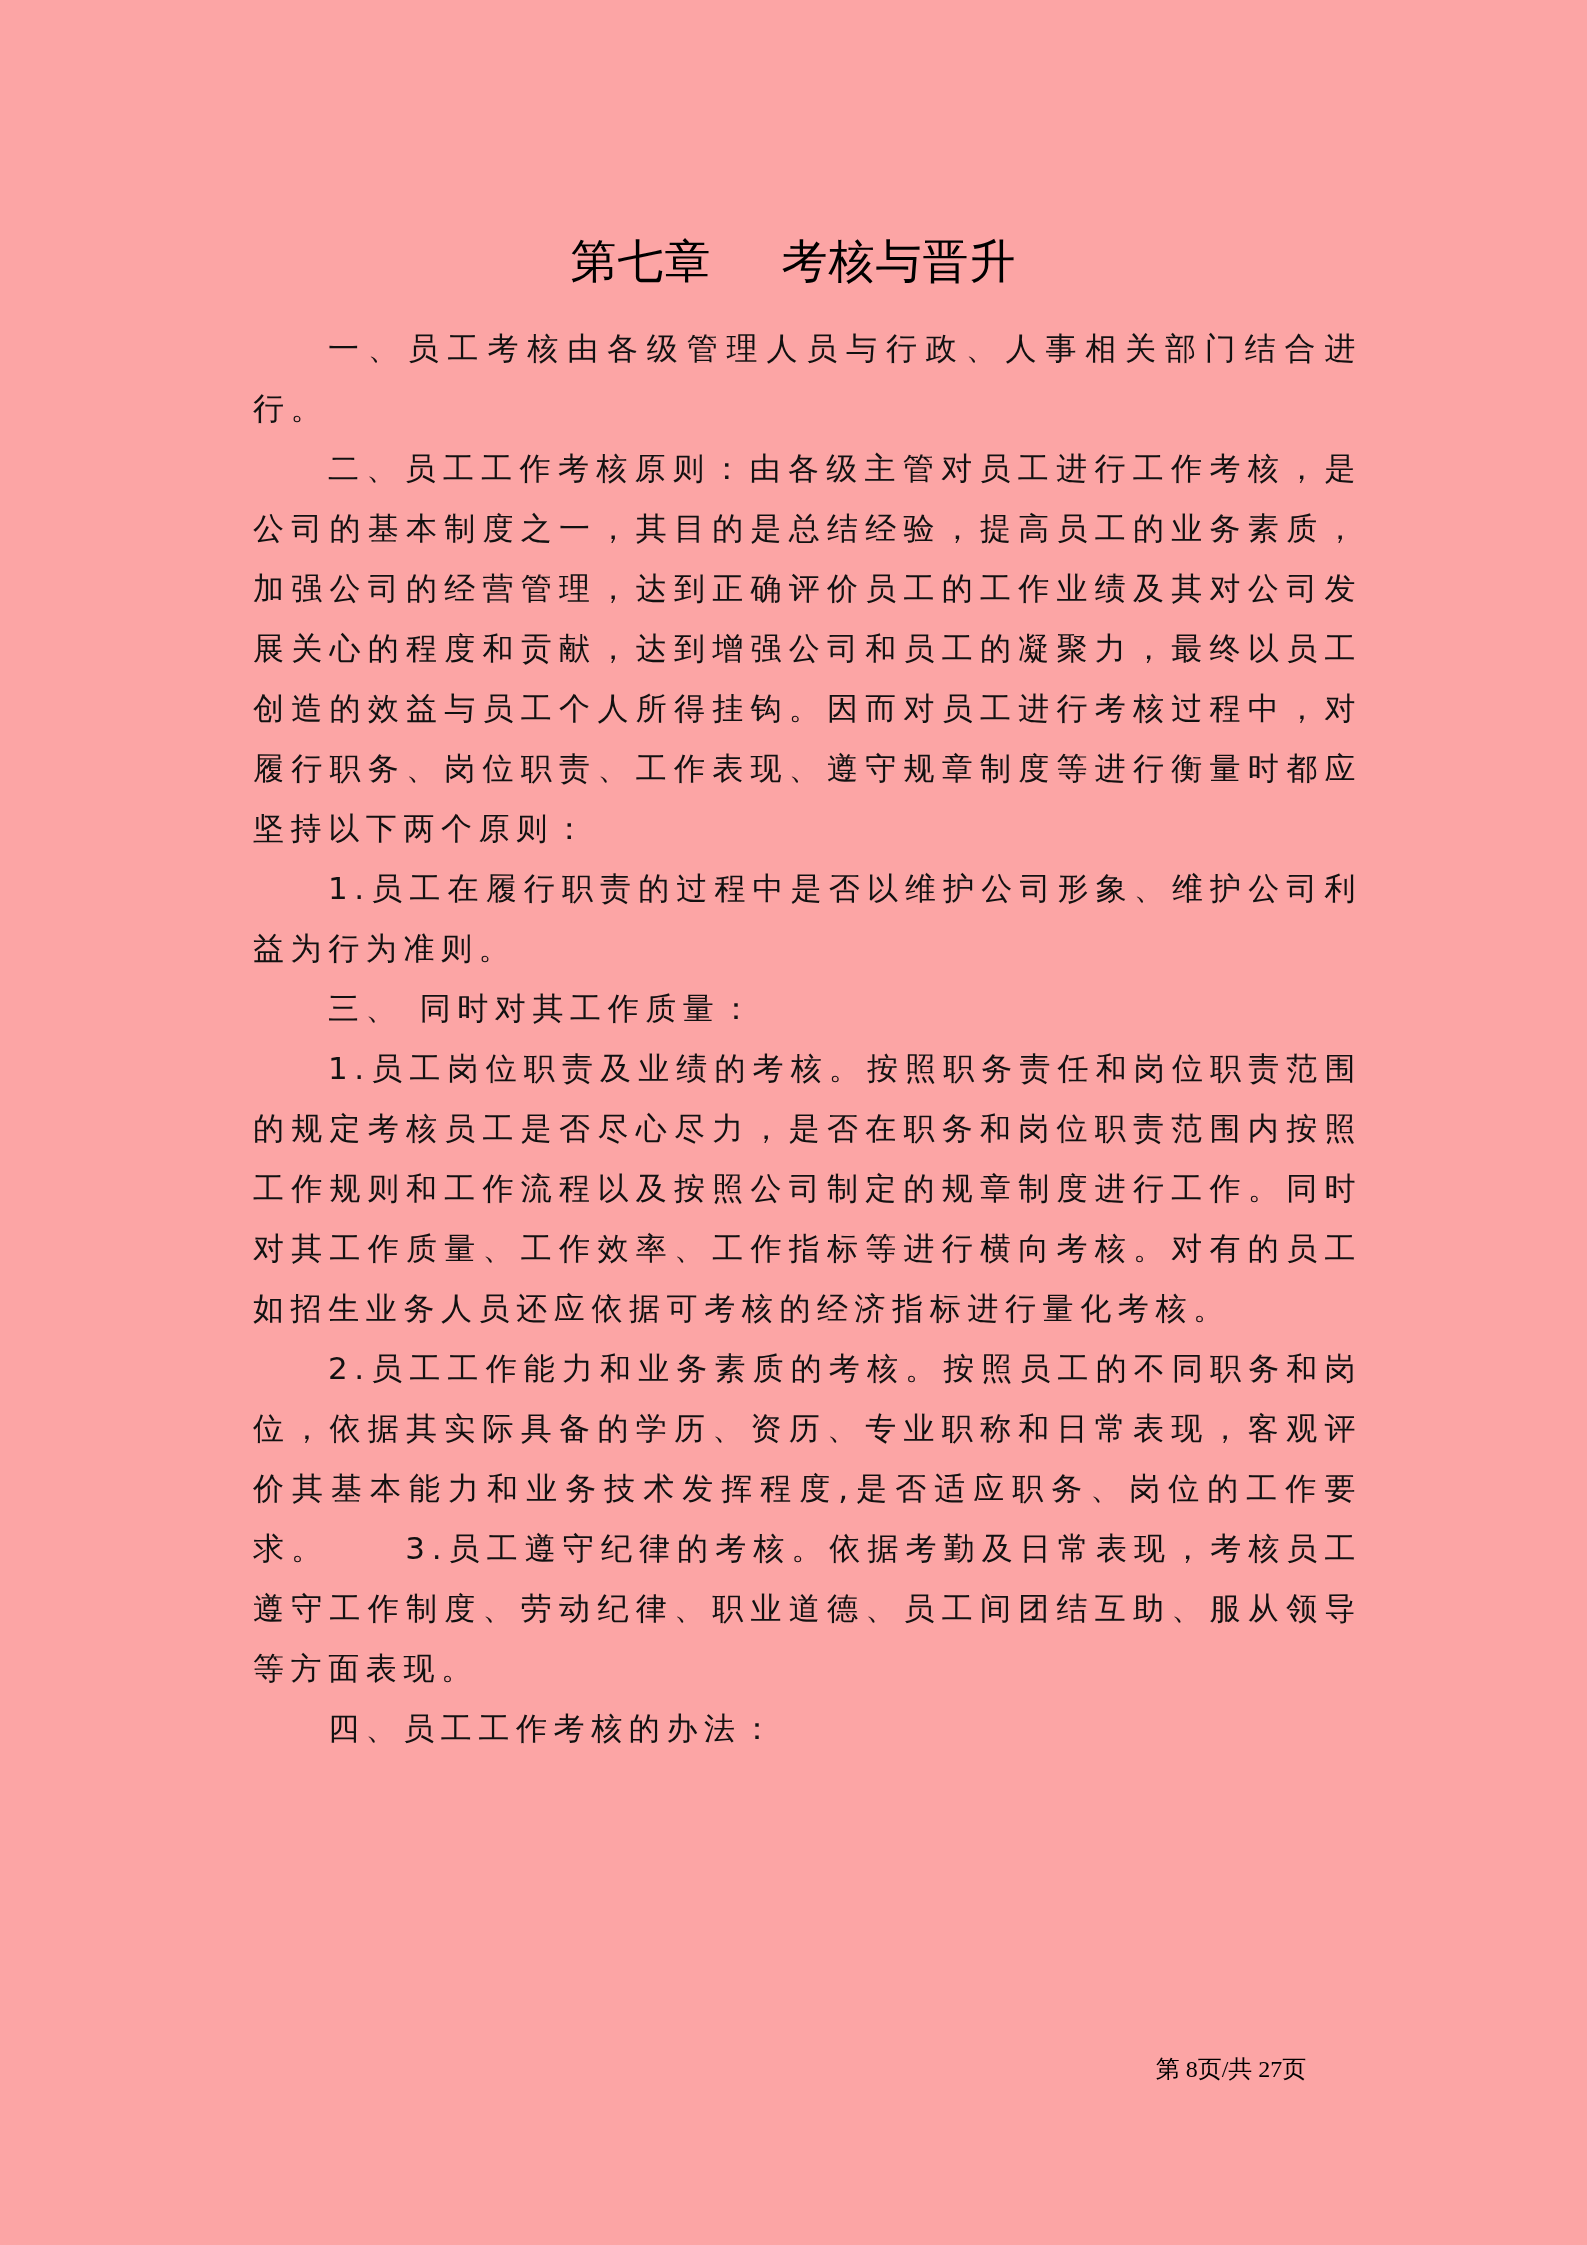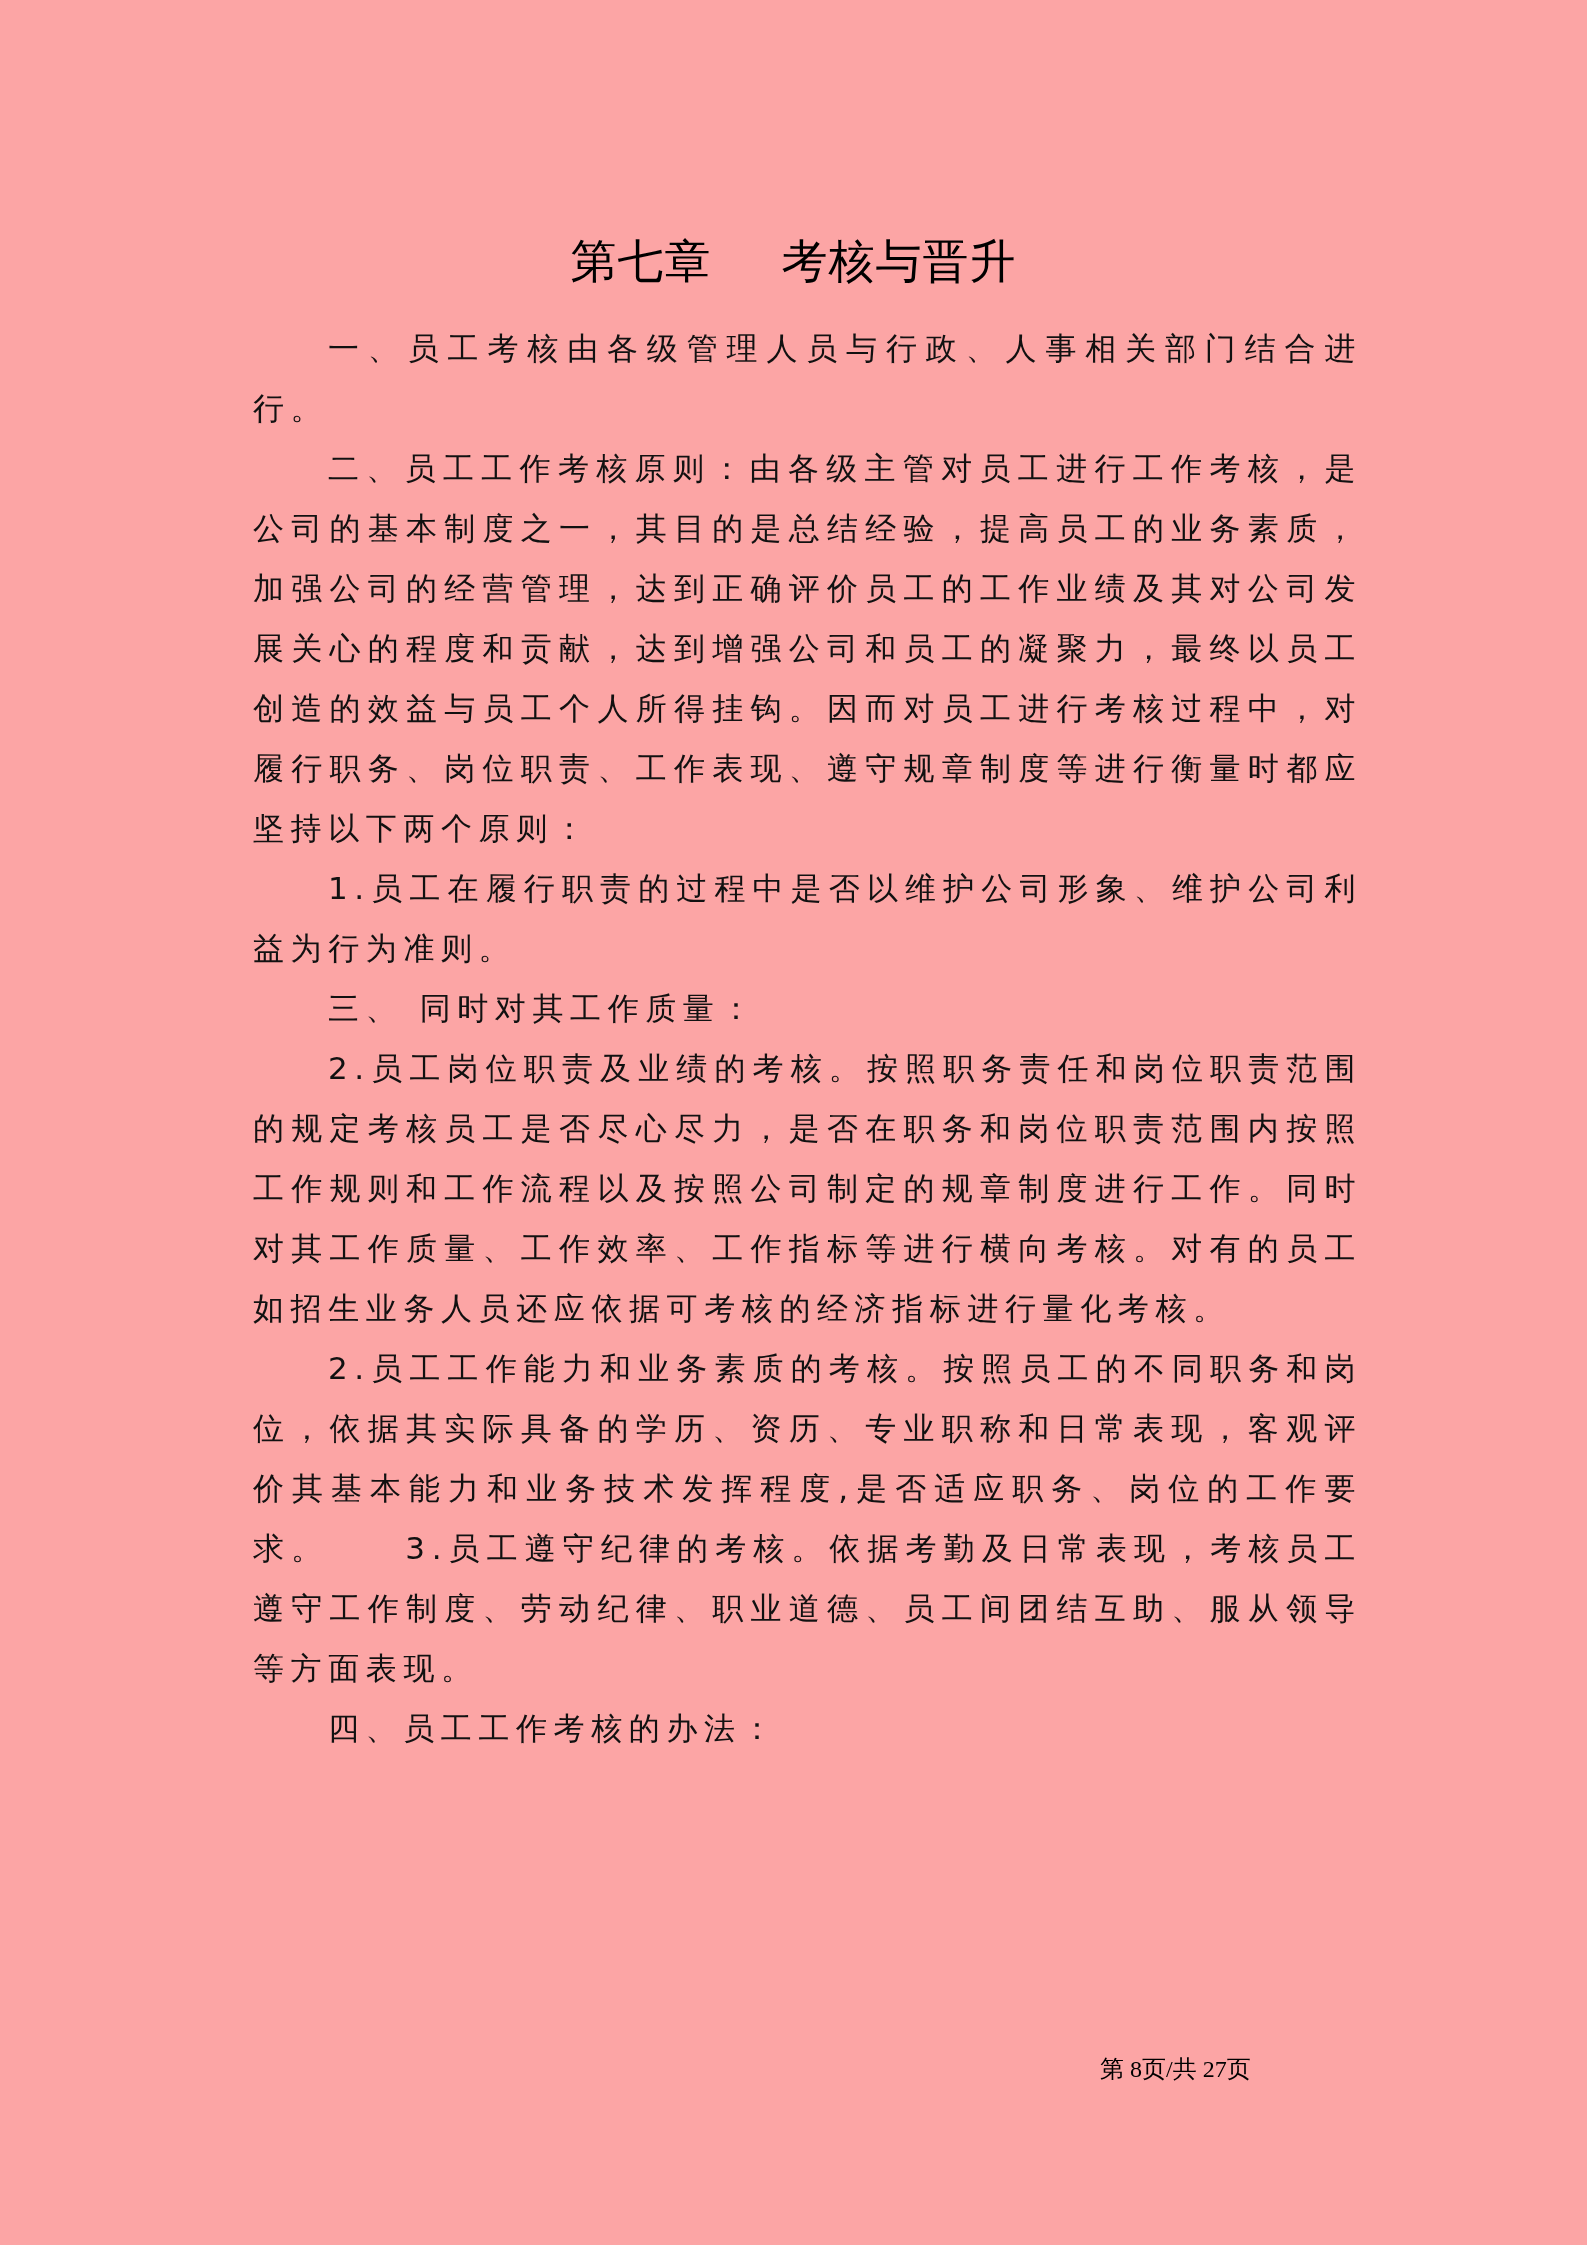--- a/index.html
+++ b/index.html
@@ -55,39 +55,39 @@
     }
     .body p.indent {
       text-indent: 75px;
       margin-left: 21px;
     }
     .footer {
       position: absolute;
       left: 1100px;
       top: 2054px;
       width: 262px;
-      text-align: left;
+      text-align: center;
       font-family: "Liberation Serif", "DejaVu Serif", serif;
       font-size: 24px;
       line-height: 30px;
       color: #000000;
     }
   </style>
 </head>
 <body>
 
 <div class="page">
   <h1 class="title">
     <span>第七章</span><span class="gap"></span><span>考核与晋升</span>
   </h1>
 
   <div class="body">
     <p class="indent">一、员工考核由各级管理人员与行政、人事相关部门结合进行。</p>
     <p class="indent">二、员工工作考核原则：由各级主管对员工进行工作考核，是公司的基本制度之一，其目的是总结经验，提高员工的业务素质，加强公司的经营管理，达到正确评价员工的工作业绩及其对公司发展关心的程度和贡献，达到增强公司和员工的凝聚力，最终以员工创造的效益与员工个人所得挂钩。因而对员工进行考核过程中，对履行职务、岗位职责、工作表现、遵守规章制度等进行衡量时都应坚持以下两个原则：</p>
     <p class="indent">1.员工在履行职责的过程中是否以维护公司形象、维护公司利益为行为准则。</p>
     <p class="indent">三、 同时对其工作质量：</p>
-    <p class="indent">2.员工岗位职责及业绩的考核。按照职务责任和岗位职责范围的规定考核员工是否尽心尽力，是否在职务和岗位职责范围内按照工作规则和工作流程以及按照公司制定的规章制度进行工作。同时对其工作质量、工作效率、工作指标等进行横向考核。对有的员工如招生业务人员还应依据可考核的经济指标进行量化考核。</p>
+    <p class="indent">1.员工岗位职责及业绩的考核。按照职务责任和岗位职责范围的规定考核员工是否尽心尽力，是否在职务和岗位职责范围内按照工作规则和工作流程以及按照公司制定的规章制度进行工作。同时对其工作质量、工作效率、工作指标等进行横向考核。对有的员工如招生业务人员还应依据可考核的经济指标进行量化考核。</p>
     <p class="indent">2.员工工作能力和业务素质的考核。按照员工的不同职务和岗位，依据其实际具备的学历、资历、专业职称和日常表现，客观评价其基本能力和业务技术发挥程度,是否适应职务、岗位的工作要求。　　3.员工遵守纪律的考核。依据考勤及日常表现，考核员工遵守工作制度、劳动纪律、职业道德、员工间团结互助、服从领导等方面表现。</p>
     <p class="indent">四、员工工作考核的办法：</p>
   </div>
 
   <div class="footer">第 8页/共 27页</div>
 </div>
 
 </body></html>

